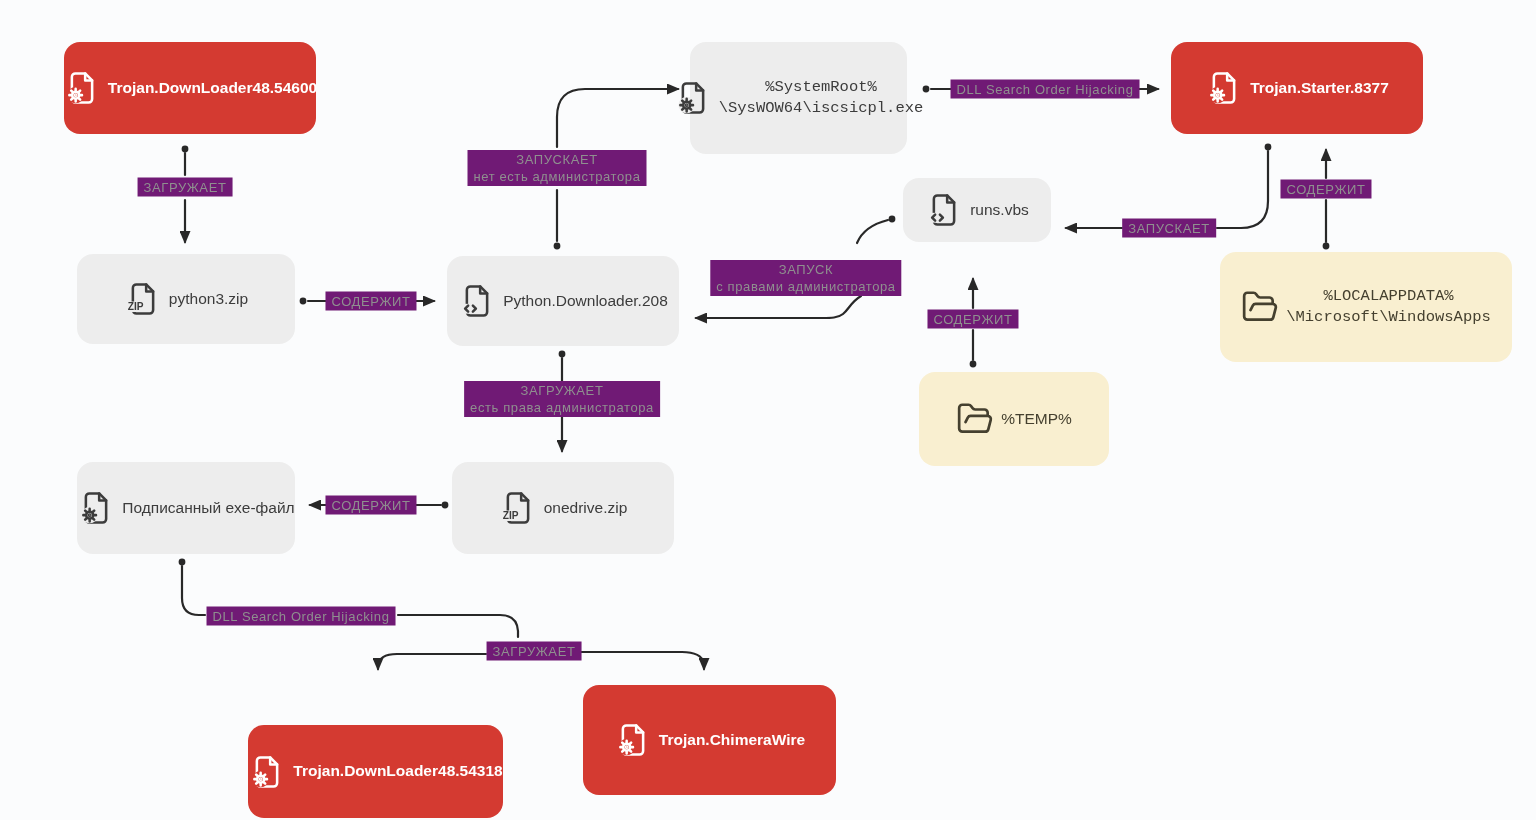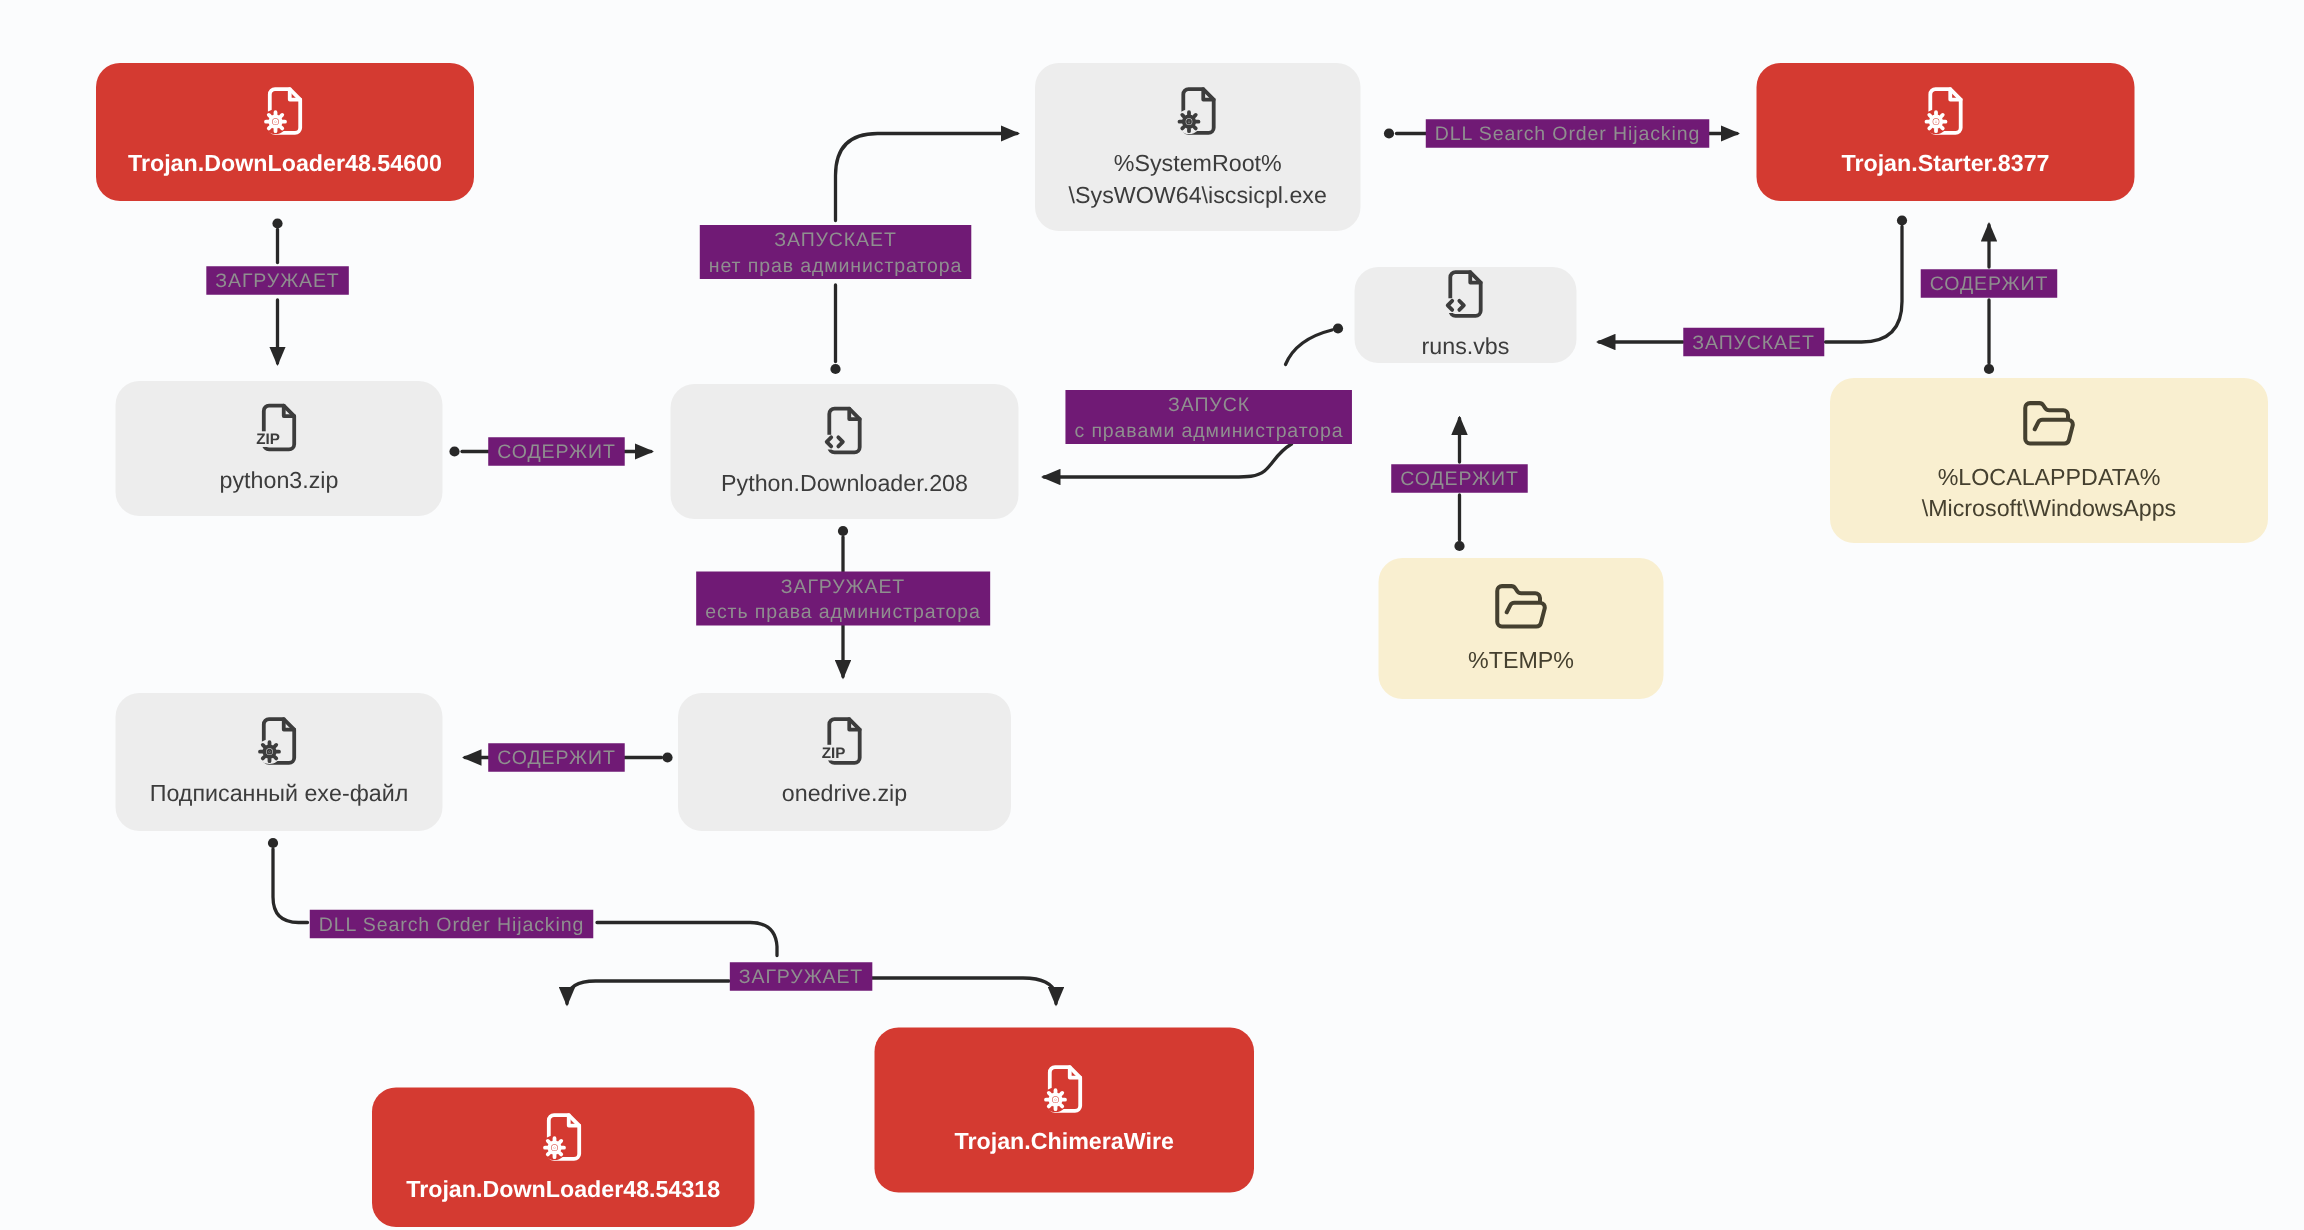--- a/index.html
+++ b/index.html
@@ -1,22 +1,22 @@
 <!DOCTYPE html>
 <html><head>
 <meta charset="utf-8">
 <style>
   html,body{margin:0;padding:0;background:#fbfcfd;font-family:"Liberation Sans",sans-serif;}
   .canvas{position:relative;width:1536px;height:820px;background:#fbfcfd;overflow:hidden;}
   .edges{position:absolute;left:0;top:0;width:1536px;height:820px;}
-  .node{position:absolute;display:flex;flex-direction:column;align-items:center;justify-content:center;
+  .node{position:absolute;display:flex;flex-direction:row;align-items:center;justify-content:center;
         gap:7px;border-radius:16px;box-sizing:border-box;padding:8px 10px;text-align:center;}
   .node .icon{width:38px;height:38px;flex:0 0 auto;}
   .node .nlabel{font-size:15.5px;line-height:1.35;white-space:nowrap;}
-  .node .nlabel span{display:block;}
+  .node .nlabel span{display:block;font-family:Liberation Mono, monospace;}
   .red{--bg:#d43a31;background:var(--bg);color:#ffffff;}
   .red .nlabel{font-weight:700;}
   .gray{--bg:#ededed;background:var(--bg);color:#3c3c3c;}
   .gray .nlabel{font-weight:500;}
   .yellow{--bg:#f9efd0;background:var(--bg);color:#45402f;margin-left:40px;}
   .yellow .nlabel{font-weight:500;}
   .icon{stroke:currentColor;fill:none;stroke-width:1.6;stroke-linecap:round;stroke-linejoin:round;}
   .elabel{position:absolute;transform:translate(-50%,-50%);background:#701a75;color:#8f8f8f;
           font-size:13px;font-weight:500;letter-spacing:0.6px;line-height:17px;
           padding:1px 6px;text-align:center;white-space:nowrap;}
@@ -214,21 +214,21 @@
         <circle cx="8" cy="16.5" r="0.4" fill="currentColor"></circle>
       <path d="M11 16.5 H12 M10.12 18.62 L10.83 19.33 M8 19.5 V20.5 M5.88 18.62 L5.17 19.33 M5 16.5 H4 M5.88 14.38 L5.17 13.67 M8 13.5 V12.5 M10.12 14.38 L10.83 13.67"></path>
     </svg>
     <div class="nlabel">Trojan.ChimeraWire</div>
   </div>
 
   <div class="elabel" style="left:185px;top:187px">ЗАГРУЖАЕТ</div>
   <div class="elabel" style="left:371px;top:301px">СОДЕРЖИТ</div>
   <div class="elabel" style="left:557px;top:168px">
     <div>ЗАПУСКАЕТ</div>
-    <div>нет прав администратора</div>
+    <div>нет есть администратора</div>
   </div>
   <div class="elabel" style="left:1045px;top:89px">DLL Search Order Hijacking</div>
   <div class="elabel" style="left:1169px;top:228px">ЗАПУСКАЕТ</div>
   <div class="elabel" style="left:1326px;top:189px">СОДЕРЖИТ</div>
   <div class="elabel" style="left:806px;top:278px">
     <div>ЗАПУСК</div>
     <div>с правами администратора</div>
   </div>
   <div class="elabel" style="left:973px;top:319px">СОДЕРЖИТ</div>
   <div class="elabel" style="left:562px;top:399px">

